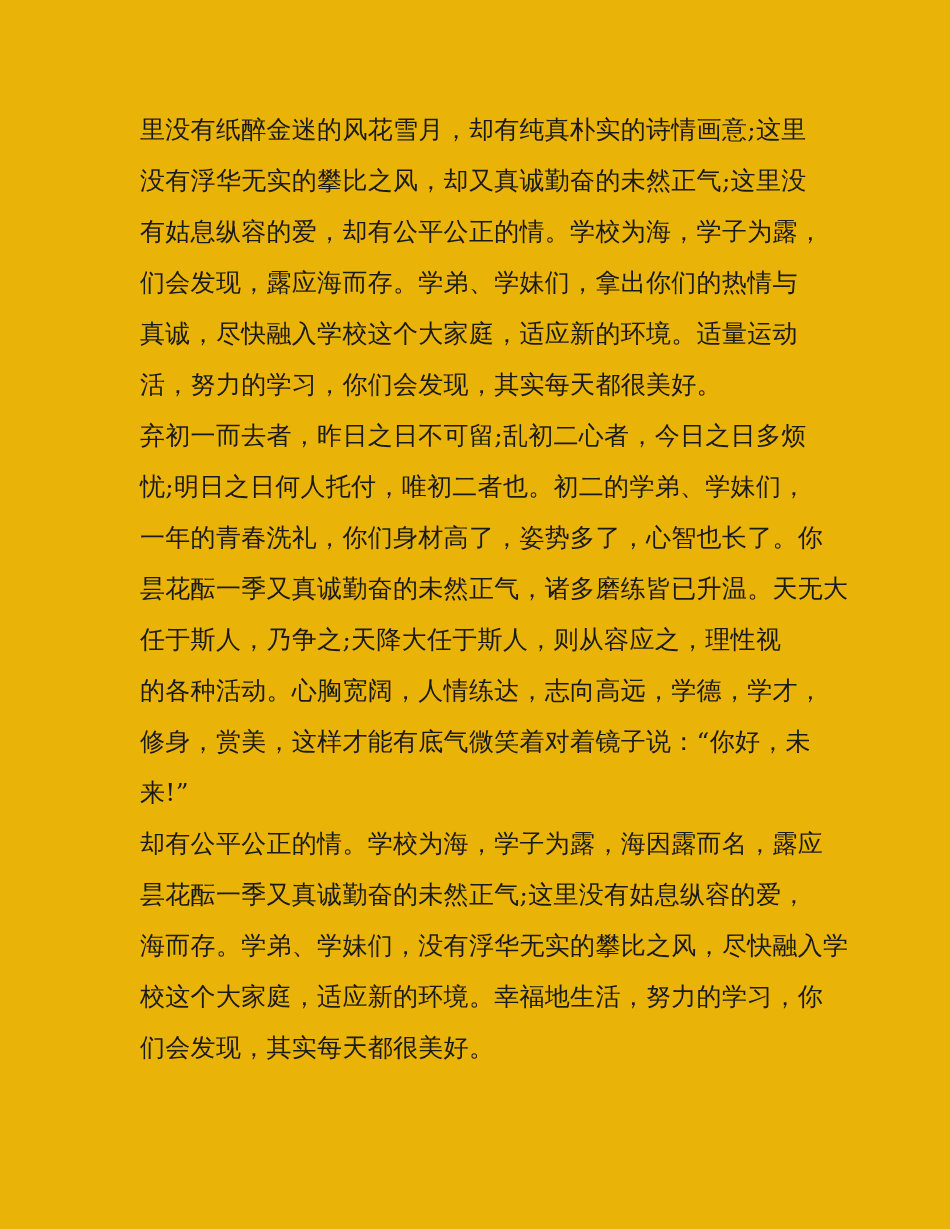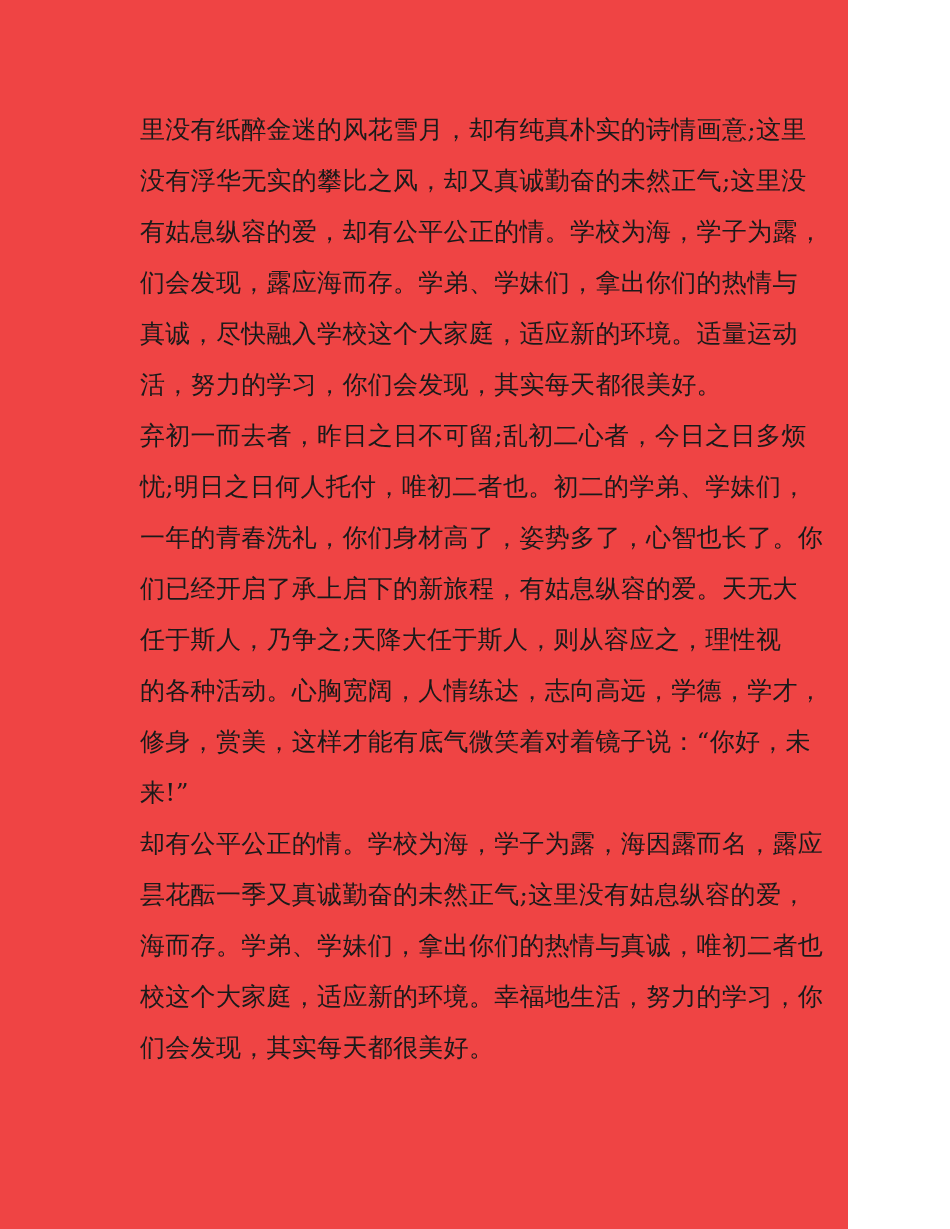--- a/index.html
+++ b/index.html
@@ -10,23 +10,23 @@
     body {
       width: 950px;
       height: 1229px;
       position: relative;
       overflow: hidden;
     }
     .page {
       position: absolute;
       left: 0;
       top: 0;
-      width: 848px;
+      width: 950px;
       height: 1229px;
-      background: #ef4444;
+      background: #eab308;
     }
     .text-block {
       position: absolute;
       left: 140px;
       top: 110px;
       width: 680px;
       font-family: "DejaVu Serif", "Liberation Serif", serif;
       font-size: 25px;
       color: #1a1a1a;
     }
@@ -44,24 +44,24 @@
   <div class="text-block">
     <div class="line">里没有纸醉金迷的风花雪月，却有纯真朴实的诗情画意;这里</div>
     <div class="line">没有浮华无实的攀比之风，却又真诚勤奋的未然正气;这里没</div>
     <div class="line">有姑息纵容的爱，却有公平公正的情。学校为海，学子为露，</div>
     <div class="line">们会发现，露应海而存。学弟、学妹们，拿出你们的热情与</div>
     <div class="line">真诚，尽快融入学校这个大家庭，适应新的环境。适量运动</div>
     <div class="line">活，努力的学习，你们会发现，其实每天都很美好。</div>
     <div class="line">弃初一而去者，昨日之日不可留;乱初二心者，今日之日多烦</div>
     <div class="line">忧;明日之日何人托付，唯初二者也。初二的学弟、学妹们，</div>
     <div class="line">一年的青春洗礼，你们身材高了，姿势多了，心智也长了。你</div>
-    <div class="line">们已经开启了承上启下的新旅程，有姑息纵容的爱。天无大</div>
+    <div class="line">昙花酝一季又真诚勤奋的未然正气，诸多磨练皆已升温。天无大</div>
     <div class="line">任于斯人，乃争之;天降大任于斯人，则从容应之，理性视</div>
     <div class="line">的各种活动。心胸宽阔，人情练达，志向高远，学德，学才，</div>
     <div class="line">修身，赏美，这样才能有底气微笑着对着镜子说：“你好，未</div>
     <div class="line">来!”</div>
     <div class="line">却有公平公正的情。学校为海，学子为露，海因露而名，露应</div>
     <div class="line">昙花酝一季又真诚勤奋的未然正气;这里没有姑息纵容的爱，</div>
-    <div class="line">海而存。学弟、学妹们，拿出你们的热情与真诚，唯初二者也</div>
+    <div class="line">海而存。学弟、学妹们，没有浮华无实的攀比之风，尽快融入学</div>
     <div class="line">校这个大家庭，适应新的环境。幸福地生活，努力的学习，你</div>
     <div class="line">们会发现，其实每天都很美好。</div>
   </div>
 </div>
 
 </body></html>

